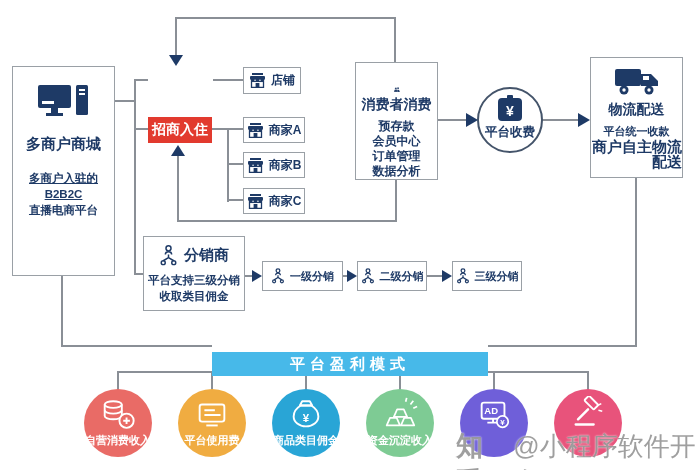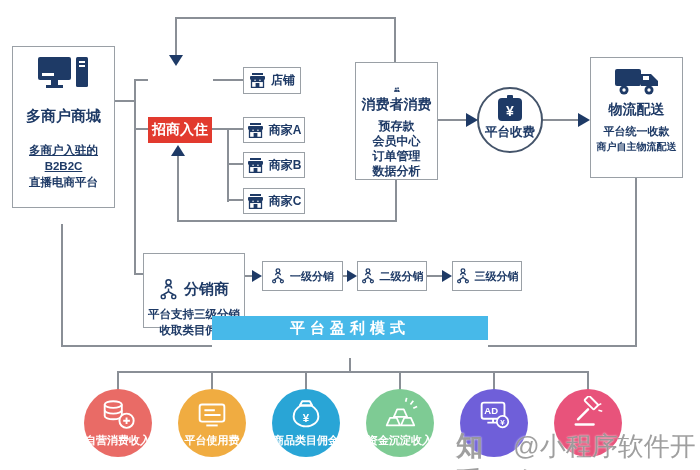--- a/index.html
+++ b/index.html
@@ -77,21 +77,21 @@
 
   <div class="vl" style="left:349px;top:358px;height:14px;"></div>
   <div class="hl" style="left:117px;top:371px;width:472px;"></div>
   <div class="vl" style="left:117px;top:371px;height:19px;"></div>
   <div class="vl" style="left:211px;top:371px;height:19px;"></div>
   <div class="vl" style="left:305px;top:371px;height:19px;"></div>
   <div class="vl" style="left:399px;top:371px;height:19px;"></div>
   <div class="vl" style="left:493px;top:371px;height:19px;"></div>
   <div class="vl" style="left:587px;top:371px;height:19px;"></div>
 
-  <div class="box col" style="left:12px;top:46px;width:103px;height:162px;padding-top:8px;">
+  <div class="box col" style="left:12px;top:66px;width:103px;height:210px;padding-top:16px;">
     <svg width="56" height="44" viewBox="0 0 56 44">
       <rect x="2" y="2" width="33" height="23" rx="2" fill="#1e3a66"></rect>
       <rect x="6" y="18" width="12" height="3" fill="#fff"></rect>
       <rect x="15" y="25" width="7" height="5" fill="#1e3a66"></rect>
       <rect x="10" y="30" width="17" height="3" fill="#1e3a66"></rect>
       <rect x="40" y="2" width="12" height="30" rx="1.5" fill="#1e3a66"></rect>
       <rect x="43" y="6" width="6" height="2" fill="#fff"></rect>
       <rect x="43" y="10" width="6" height="2" fill="#fff"></rect>
     </svg>
     <div class="title" style="margin-top:8px;">多商户商城</div>
@@ -178,24 +178,24 @@
       <rect x="1" y="2" width="26" height="17" rx="2" fill="#1e3a66"></rect>
       <path d="M27 7 h10 l7 7 v5 h-17 z" fill="#1e3a66"></path>
       <rect x="29" y="9" width="6" height="4" fill="#fff"></rect>
       <circle cx="10" cy="23" r="4.5" fill="#1e3a66"></circle>
         <circle cx="10" cy="23" r="1.7" fill="#fff"></circle>
       <circle cx="35" cy="23" r="4.5" fill="#1e3a66"></circle>
         <circle cx="35" cy="23" r="1.7" fill="#fff"></circle>
     </svg>
     <div style="font-weight:bold;font-size:14px;margin-top:4px;">物流配送</div>
     <div class="desc" style="margin-top:5px;font-size:11px;line-height:15px;">平台统一收款</div>
-    <div class="desc" style="font-size:10px;line-height:15px;">商户自主物流配送</div>
-  </div>
-
-  <div class="box col" style="left:143px;top:253px;width:102px;height:75px;padding-top:25px;">
+    <div class="desc" style="font-size:15px;line-height:15px;text-align:right;">商户自主物流配送</div>
+  </div>
+
+  <div class="box col" style="left:143px;top:236px;width:102px;height:75px;padding-top:8px;">
     <div style="display:flex;align-items:center;gap:6px;">
       <svg width="19" height="21" viewBox="0 0 18 20">
         <circle cx="9" cy="3.2" r="2.4" fill="none" stroke="#1e3a66" stroke-width="1.4"></circle>
         <path d="M6 9 a3 2.6 0 0 1 6 0" fill="none" stroke="#1e3a66" stroke-width="1.4"></path>
         <path d="M9 9 v3 M9 12 L4 15 M9 12 L14 15" fill="none" stroke="#1e3a66" stroke-width="1.4"></path>
         <circle cx="4" cy="16.8" r="1.9" fill="none" stroke="#1e3a66" stroke-width="1.4"></circle>
         <circle cx="14" cy="16.8" r="1.9" fill="none" stroke="#1e3a66" stroke-width="1.4"></circle>
       </svg>
       <span class="title">分销商</span>
     </div>
@@ -224,21 +224,21 @@
   <div class="box srow" style="left:452px;top:261px;width:70px;height:30px;font-size:11px;">
     <svg width="14" height="16" viewBox="0 0 18 20">
       <circle cx="9" cy="3.2" r="2.4" fill="none" stroke="#1e3a66" stroke-width="1.6"></circle>
       <path d="M6 9 a3 2.6 0 0 1 6 0 M9 9 v3 M9 12 L4 15 M9 12 L14 15" fill="none" stroke="#1e3a66" stroke-width="1.6"></path>
       <circle cx="4" cy="16.8" r="1.9" fill="none" stroke="#1e3a66" stroke-width="1.6"></circle>
       <circle cx="14" cy="16.8" r="1.9" fill="none" stroke="#1e3a66" stroke-width="1.6"></circle>
     </svg>
     <span>三级分销</span>
   </div>
 
-  <div class="banner" style="left:212px;top:316px;width:276px;height:24px;background:#47b9e9;">平台盈利模式</div>
+  <div class="banner" style="left:212px;top:352px;width:276px;height:24px;background:#47b9e9;">平台盈利模式</div>
 
   <div class="pcircle" style="left: 84px; top: 389px; background: rgb(233, 107, 102); --c: #e96b66;">
     <svg width="38" height="38" viewBox="0 0 40 40">
       <ellipse cx="15" cy="9" rx="9" ry="3.5" fill="none" stroke="#fff" stroke-width="2"></ellipse>
       <path d="M6 9 v6 a9 3.5 0 0 0 18 0 v-6" fill="none" stroke="#fff" stroke-width="2"></path>
       <path d="M6 15 v6 a9 3.5 0 0 0 18 0 v-6" fill="none" stroke="#fff" stroke-width="2"></path>
       <circle cx="29" cy="26" r="7.5" class="plusfill" stroke="#fff" stroke-width="2"></circle>
       <path d="M29 22.5 v7 M25.5 26 h7" stroke="#fff" stroke-width="2" fill="none"></path>
     </svg>
     <div class="lbl">自营消费收入</div>

